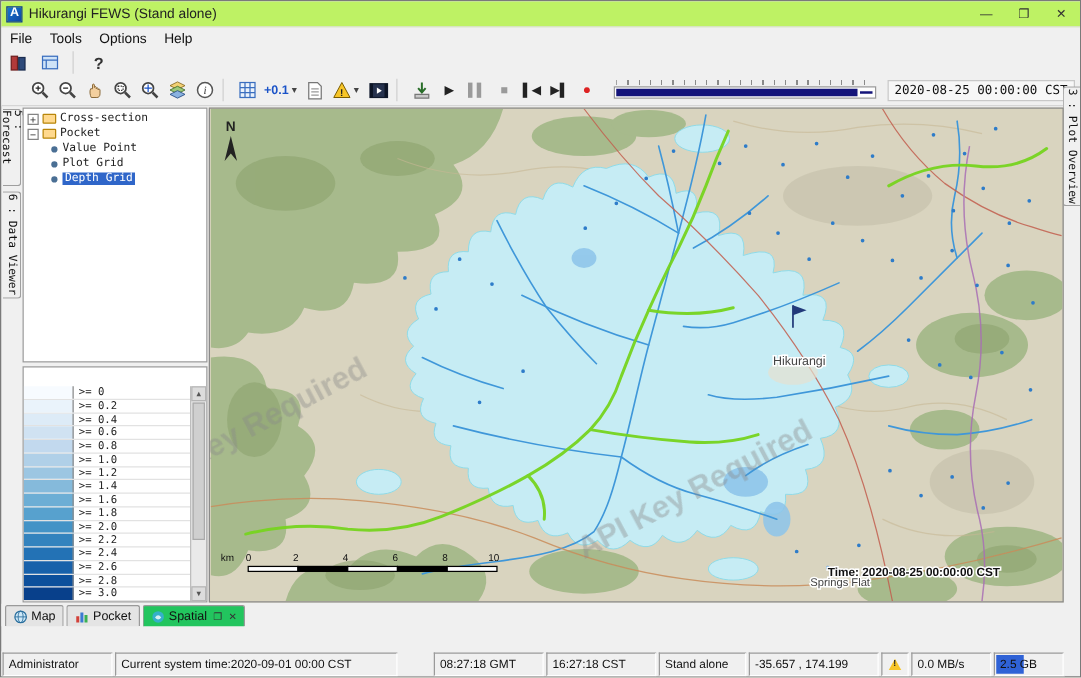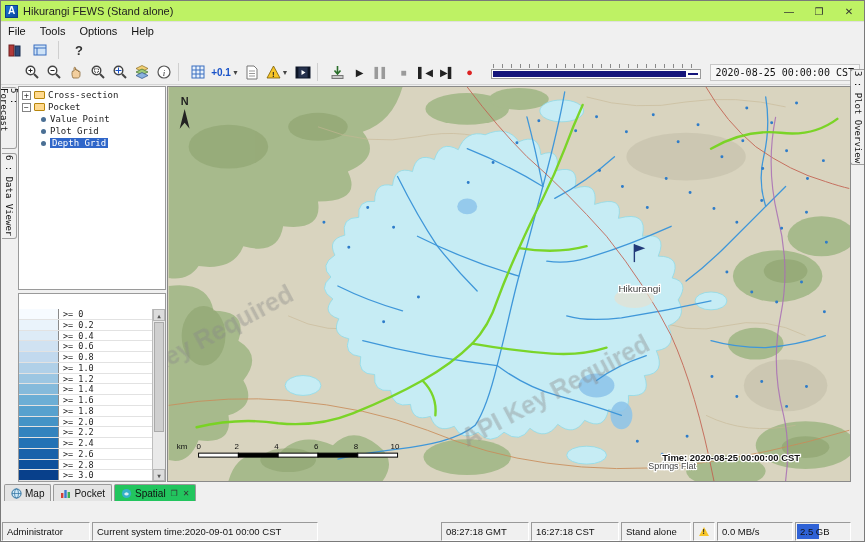--- a/index.html
+++ b/index.html
@@ -522,23 +522,24 @@
   </div>
 
 
   <div class="statusbar">
     <span class="seg" style="width:88px">Administrator</span>
     <span class="seg" style="width:226px">Current system time:2020-09-01 00:00 CST</span>
     <span class="seg-spacer"></span>
     <span class="seg" style="width:88px">08:27:18 GMT</span>
     <span class="seg" style="width:88px">16:27:18 CST</span>
     <span class="seg" style="width:70px">Stand alone</span>
+    <span class="seg" style="width:104px">-35.657 , 174.199</span>
     <span class="seg" style="width:22px; justify-content:center">
       <span class="warn-tri"></span>
     </span>
-    <span class="seg" style="width:76px">0.0 MB/s</span>
+    <span class="seg" style="width:64px">0.0 MB/s</span>
     <span class="seg mem-seg">
       <span class="mem-fill"></span>
       <span class="mem-text">2.5 GB</span>
     </span>
   </div>
 
 </div>
 
 </body></html>

